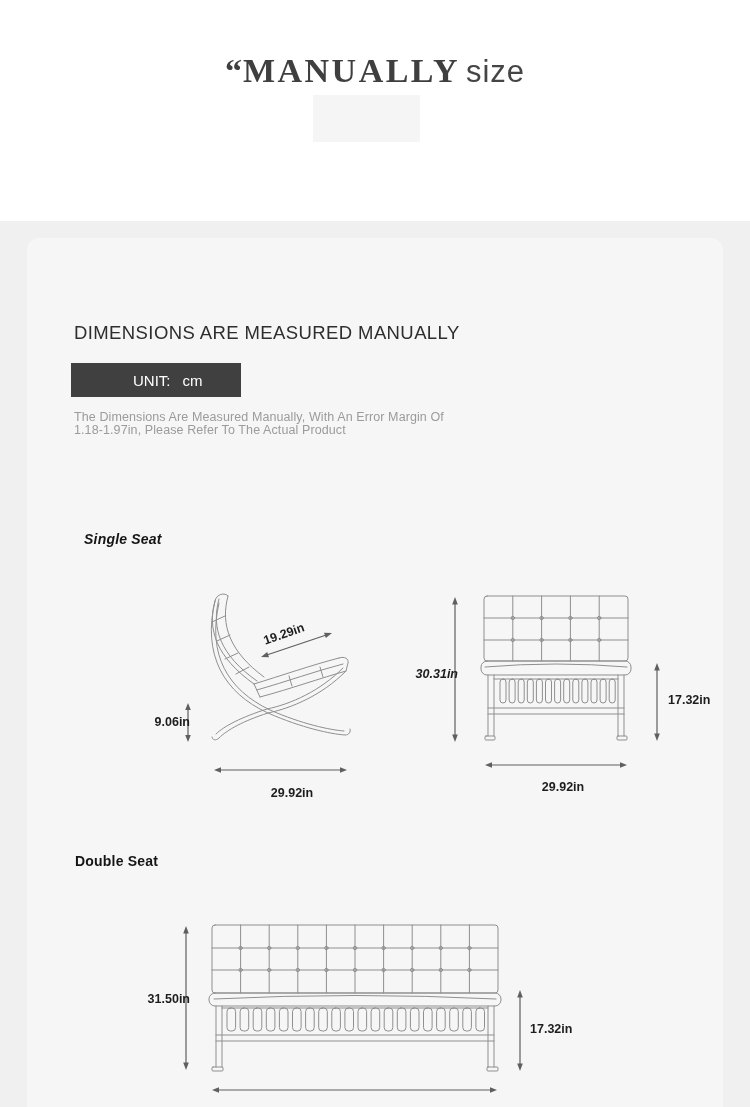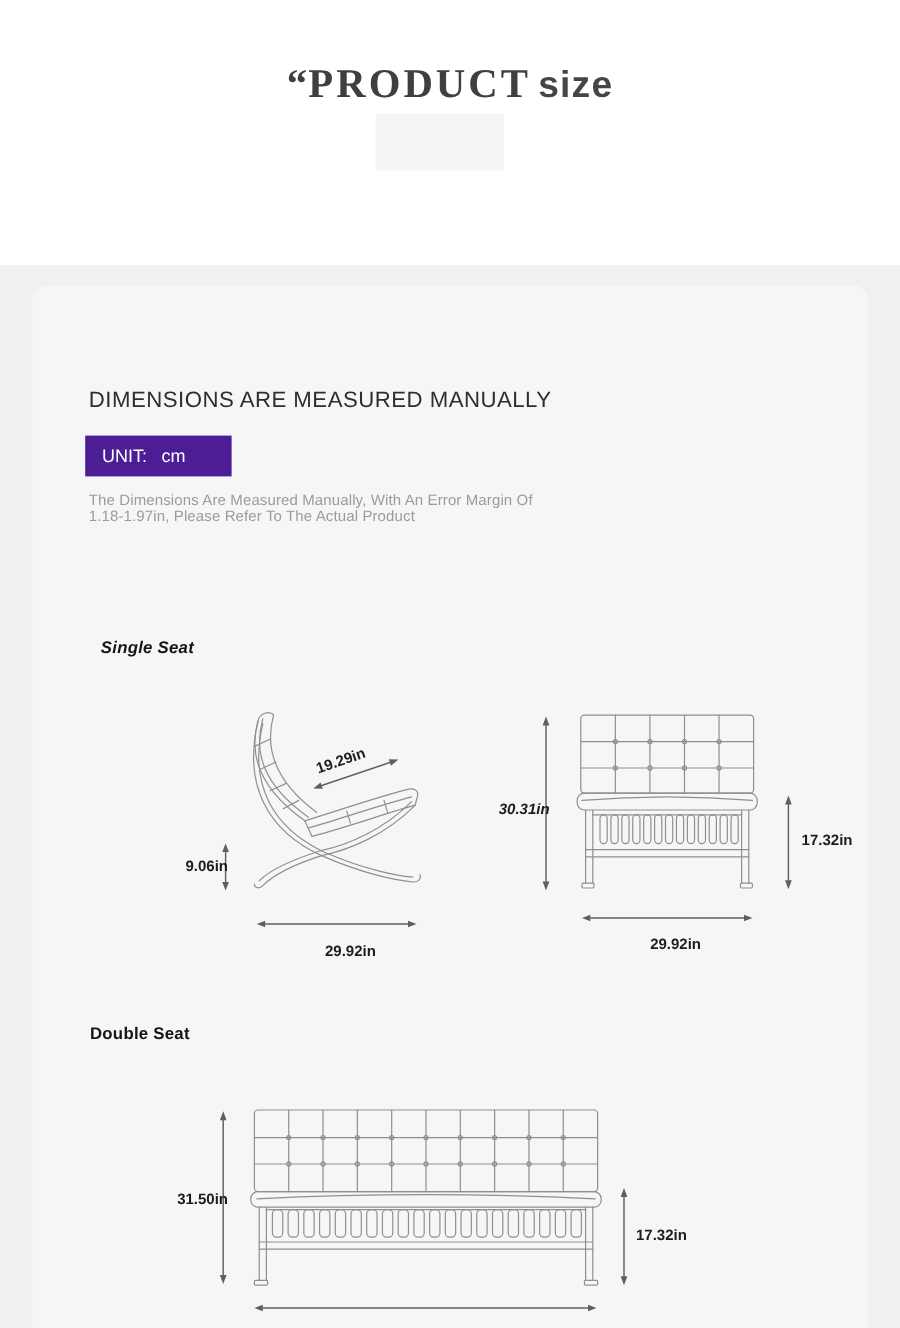--- a/index.html
+++ b/index.html
@@ -15,21 +15,21 @@
   }
   .title-quote{
     font-family:"Liberation Serif",serif;font-size:34px;font-weight:700;
     vertical-align:top;letter-spacing:1px;
   }
   .title-serif{
     font-family:"Liberation Serif",serif;font-size:34px;font-weight:700;
     letter-spacing:2.5px;
   }
   .title-sans{
-    font-family:"Liberation Sans",sans-serif;font-size:31px;font-weight:700;
+    font-family:"Liberation Sans",sans-serif;font-size:31px;font-weight:400;
     letter-spacing:1px;margin-left:6px;color:#454545;
   }
   .subtitle-backdrop{
     position:absolute;left:313px;top:95px;width:107px;height:47px;
     background:#f5f5f6;
   }
   .subtitle{
     position:absolute;left:0;top:110px;width:750px;text-align:center;
     font-size:19px;font-weight:700;color:#333333;letter-spacing:0.2px;
   }
@@ -38,22 +38,23 @@
   .card{
     position:absolute;left:27px;top:17px;width:696px;height:897px;
     background:#f6f6f7;border-radius:12px 12px 0 0;
   }
   .panel-heading{
     position:absolute;left:47px;top:84px;
     font-size:18.5px;font-weight:500;color:#2e2e2e;letter-spacing:0.4px;
   }
   .unit-badge{
     position:absolute;left:44px;top:125px;width:122px;height:34px;
-    background:#4c1d95;color:#ffffff;display:flex;align-items:center;
+    background:#404040;color:#ffffff;display:flex;align-items:center;
     font-size:15px;
+    padding-left:48px;
   }
   .unit-badge .u-label{margin-left:14px;}
   .unit-badge .u-value{margin-left:12px;}
   .disclaimer{
     position:absolute;left:47px;top:173px;width:420px;
     font-size:12.5px;line-height:12.8px;color:#9b9b9b;letter-spacing:0.1px;
   }
   .seat-label{
     position:absolute;font-size:14px;font-weight:700;color:#151515;letter-spacing:0.2px;
   }
@@ -73,21 +74,21 @@
   .dim-right{text-align:right;}
   .rotated{transform:rotate(-19deg);transform-origin:center center;}
 </style>
 </head>
 <body>
 
 <div class="page">
 
   <div class="header">
     <div class="title-row">
-      <span class="title-quote">“</span><span class="title-serif">PRODUCT</span><span class="title-sans">size</span>
+      <span class="title-quote">“</span><span class="title-serif">MANUALLY</span><span class="title-sans">size</span>
     </div>
     <div class="subtitle-backdrop"></div>
   </div>
 
   <div class="body-bg">
     <div class="card">
 
       <div class="panel-heading">DIMENSIONS ARE MEASURED MANUALLY</div>
 
       <div class="unit-badge">

